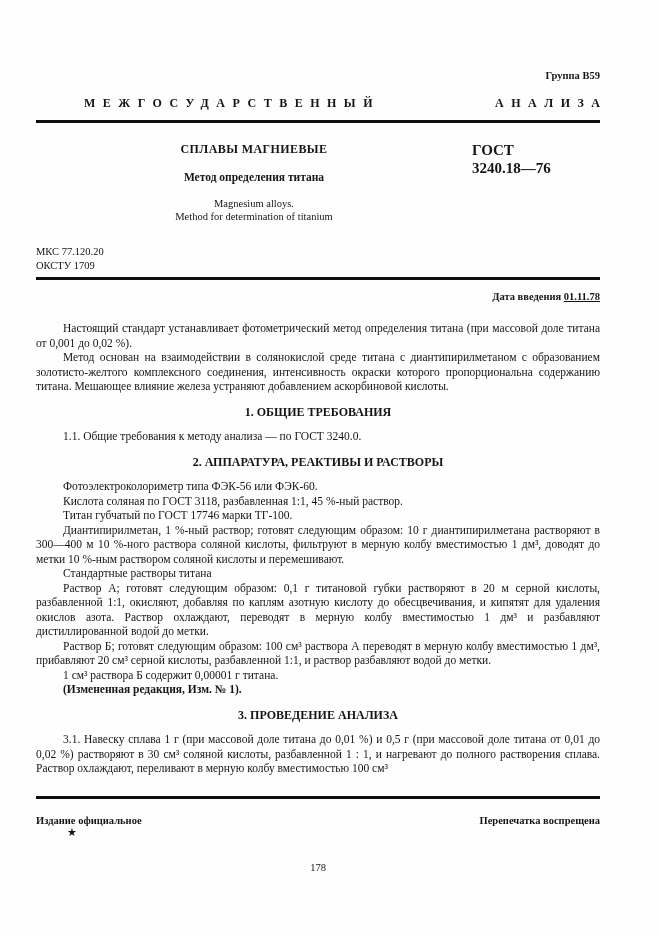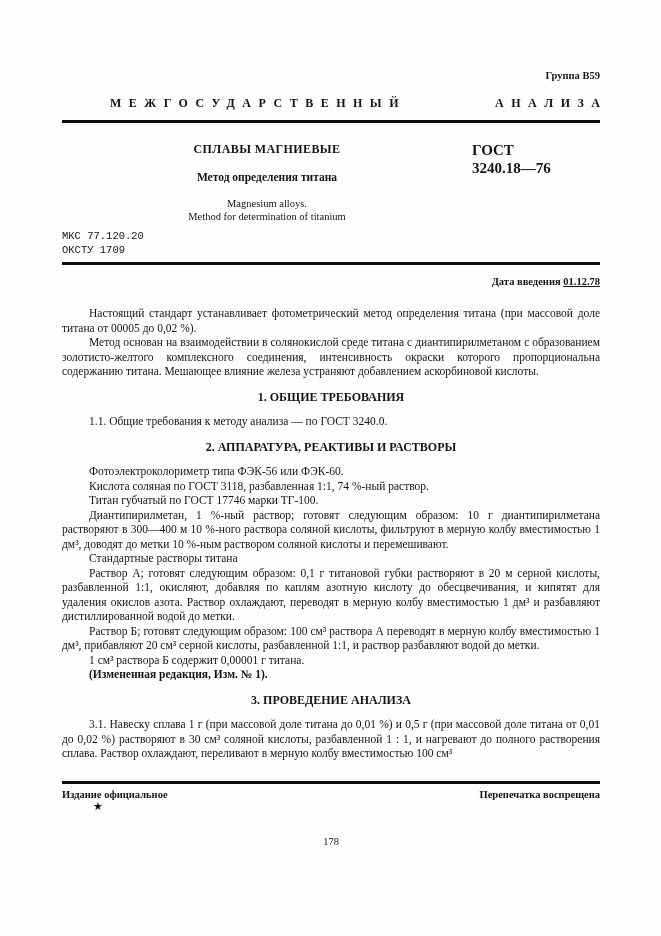--- a/index.html
+++ b/index.html
@@ -2,50 +2,50 @@
 <html lang="ru"><head>
 <meta charset="utf-8">
 <style>
   * { margin:0; padding:0; box-sizing:border-box; }
   html, body { background:#ffffff; }
   .page {
     width:661px; height:936px;
     background:#fefefe;
     color:#151515;
     font-family:"Liberation Serif", serif;
-    padding:70px 61px 0 62px;
+    padding:70px 61px 0 36px;
     overflow:hidden;
     position:relative;
   }
   .group-label { text-align:right; font-weight:bold; font-size:10.5px; }
   .std-header {
     display:flex; justify-content:space-between;
     margin-top:15px; font-weight:bold; font-size:12px;margin-left:48px;
   }
   .std-header .w1 { letter-spacing:7.5px; white-space:nowrap; }
   .std-header .w2 { letter-spacing:7.5px; white-space:nowrap; margin-right:-7.5px; }
   .rule { height:3px; background:#0e0e0e; }
   .rule-header { margin-top:9px; }
   .title-row { display:flex; margin-top:19px; }
   .title-left { flex:1 1 auto; text-align:center; }
   .title-ru { font-size:12px; font-weight:bold; letter-spacing:0.4px; }
   .subtitle-ru { font-size:11.5px; font-weight:bold; margin-top:14px; }
   .title-en { font-size:10.5px; margin-top:14px; line-height:13px; }
   .subtitle-en { font-size:10.5px; line-height:13px; }
   .gost-block { width:128px; text-align:left; font-weight:bold; font-size:15px; line-height:17.5px; }
-  .codes { margin-top:7px; font-size:10.5px; line-height:13.5px;font-family:Liberation Mono, monospace; }
+  .codes { margin-top:22px; font-size:10.5px; line-height:13.5px; }
   .rule-codes { margin-top:5px; }
   .date-line { text-align:right; margin-top:11px; font-size:10.5px; font-weight:bold; }
   .date-value { text-decoration:underline; }
   .body-text { margin-top:19px; font-size:11.5px; line-height:14.5px; text-align:justify; }
   .body-text p { text-indent:27px; hyphens:auto; }
   .sec-heading { text-align:center; font-weight:bold; font-size:12px; margin:11px 0 10px; }
   .amendment { font-weight:bold; }
   .footer-rule { margin-top:20px; height:3px; }
-  .footer-row { display:flex; justify-content:space-between; font-weight:bold; font-size:10.5px; margin-top:5px; }
+  .footer-row { display:flex; justify-content:space-between; font-weight:bold; font-size:10.5px; margin-top:16px; }
   .footer-star { font-size:11px; margin-left:31px; margin-top:1px; line-height:11px; }
   .page-num { text-align:center; font-size:10.5px; margin-top:24px; }
 </style>
 </head>
 <body>
 
 <div class="page">
 
   <div class="group-label">Группа В59</div>
 
@@ -71,33 +71,33 @@
 
   <div class="codes">
     <div>МКС 77.120.20</div>
     <div>ОКСТУ 1709</div>
   </div>
 
   <div class="rule rule-codes"></div>
 
   <div class="date-line">
     <span>Дата введения</span>
-    <span class="date-value">01.12.78</span>
+    <span class="date-value">01.11.78</span>
   </div>
 
   <div class="body-text">
-    <p>Настоящий стандарт устанавливает фотометрический метод определения титана (при массовой доле титана от 00005 до 0,02 %).</p>
+    <p>Настоящий стандарт устанавливает фотометрический метод определения титана (при массовой доле титана от 0,001 до 0,02 %).</p>
     <p>Метод основан на взаимодействии в солянокислой среде титана с диантипирилметаном с образованием золотисто-желтого комплексного соединения, интенсивность окраски которого пропорциональна содержанию титана. Мешающее влияние железа устраняют добавлением аскорбиновой кислоты.</p>
 
     <div class="sec-heading">1. ОБЩИЕ ТРЕБОВАНИЯ</div>
     <p>1.1. Общие требования к методу анализа — по ГОСТ 3240.0.</p>
 
     <div class="sec-heading">2. АППАРАТУРА, РЕАКТИВЫ И РАСТВОРЫ</div>
     <p>Фотоэлектроколориметр типа ФЭК-56 или ФЭК-60.</p>
-    <p>Кислота соляная по ГОСТ 3118, разбавленная 1:1, 74 %-ный раствор.</p>
+    <p>Кислота соляная по ГОСТ 3118, разбавленная 1:1, 45 %-ный раствор.</p>
     <p>Титан губчатый по ГОСТ 17746 марки ТГ-100.</p>
     <p>Диантипирилметан, 1 %-ный раствор; готовят следующим образом: 10 г диантипирилметана растворяют в 300—400 м 10 %-ного раствора соляной кислоты, фильтруют в мерную колбу вместимостью 1 дм³, доводят до метки 10 %-ным раствором соляной кислоты и перемешивают.</p>
     <p>Стандартные растворы титана</p>
     <p>Раствор А; готовят следующим образом: 0,1 г титановой губки растворяют в 20 м серной кислоты, разбавленной 1:1, окисляют, добавляя по каплям азотную кислоту до обесцвечивания, и кипятят для удаления окислов азота. Раствор охлаждают, переводят в мерную колбу вместимостью 1 дм³ и разбавляют дистиллированной водой до метки.</p>
     <p>Раствор Б; готовят следующим образом: 100 см³ раствора А переводят в мерную колбу вместимостью 1 дм³, прибавляют 20 см³ серной кислоты, разбавленной 1:1, и раствор разбавляют водой до метки.</p>
     <p>1 см³ раствора Б содержит 0,00001 г титана.</p>
     <p class="amendment">(Измененная редакция, Изм. № 1).</p>
 
     <div class="sec-heading">3. ПРОВЕДЕНИЕ АНАЛИЗА</div>
     <p>3.1. Навеску сплава 1 г (при массовой доле титана до 0,01 %) и 0,5 г (при массовой доле титана от 0,01 до 0,02 %) растворяют в 30 см³ соляной кислоты, разбавленной 1 : 1, и нагревают до полного растворения сплава. Раствор охлаждают, переливают в мерную колбу вместимостью 100 см³</p>

